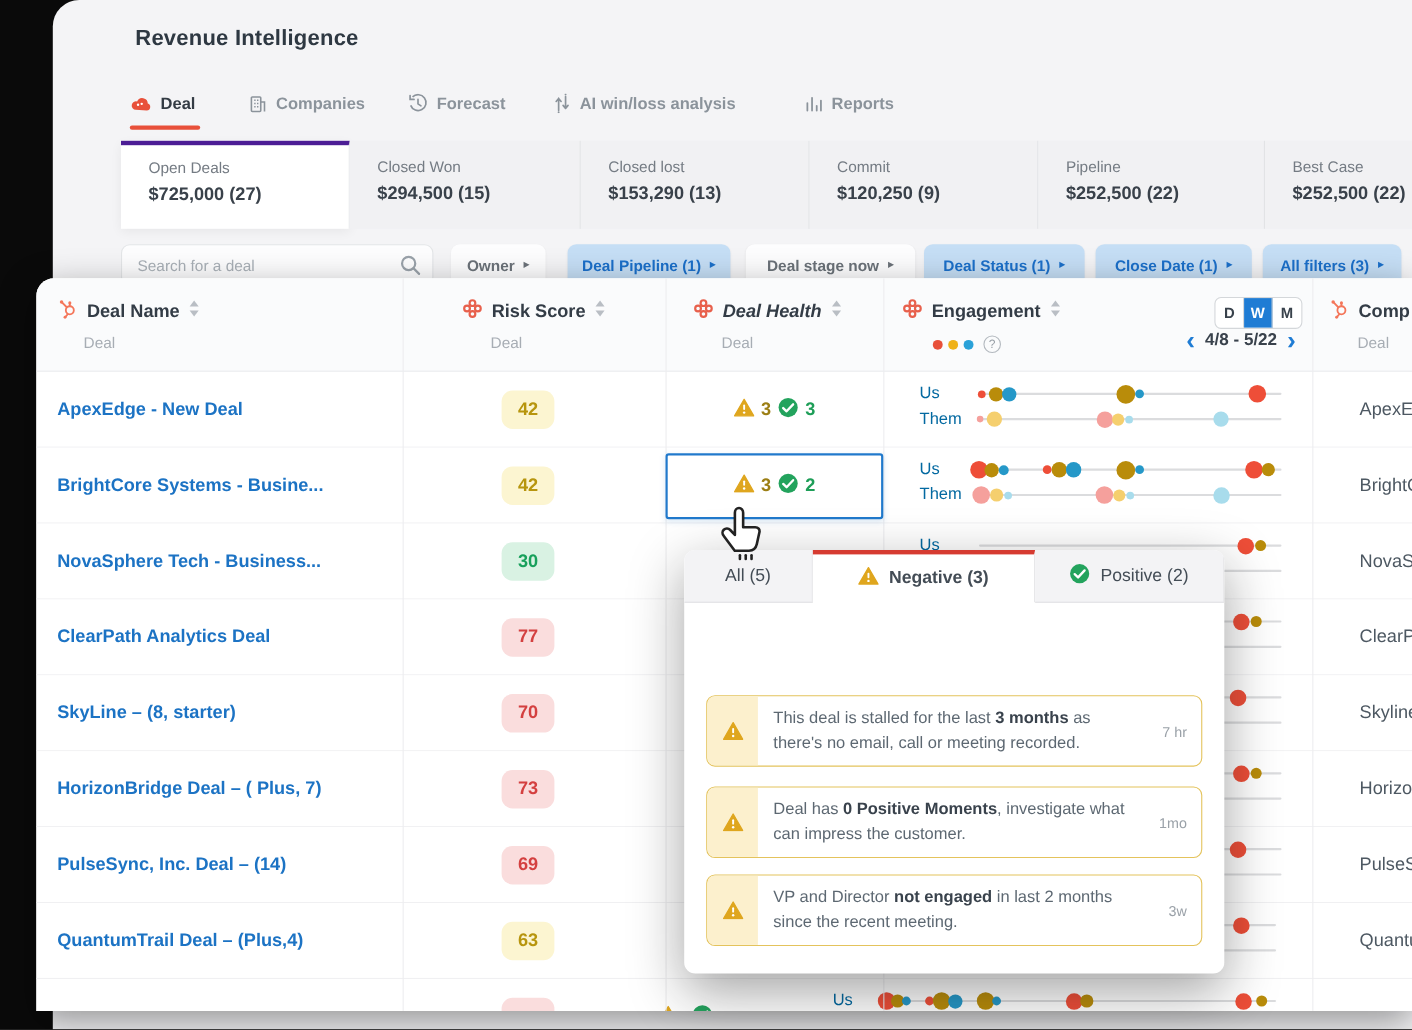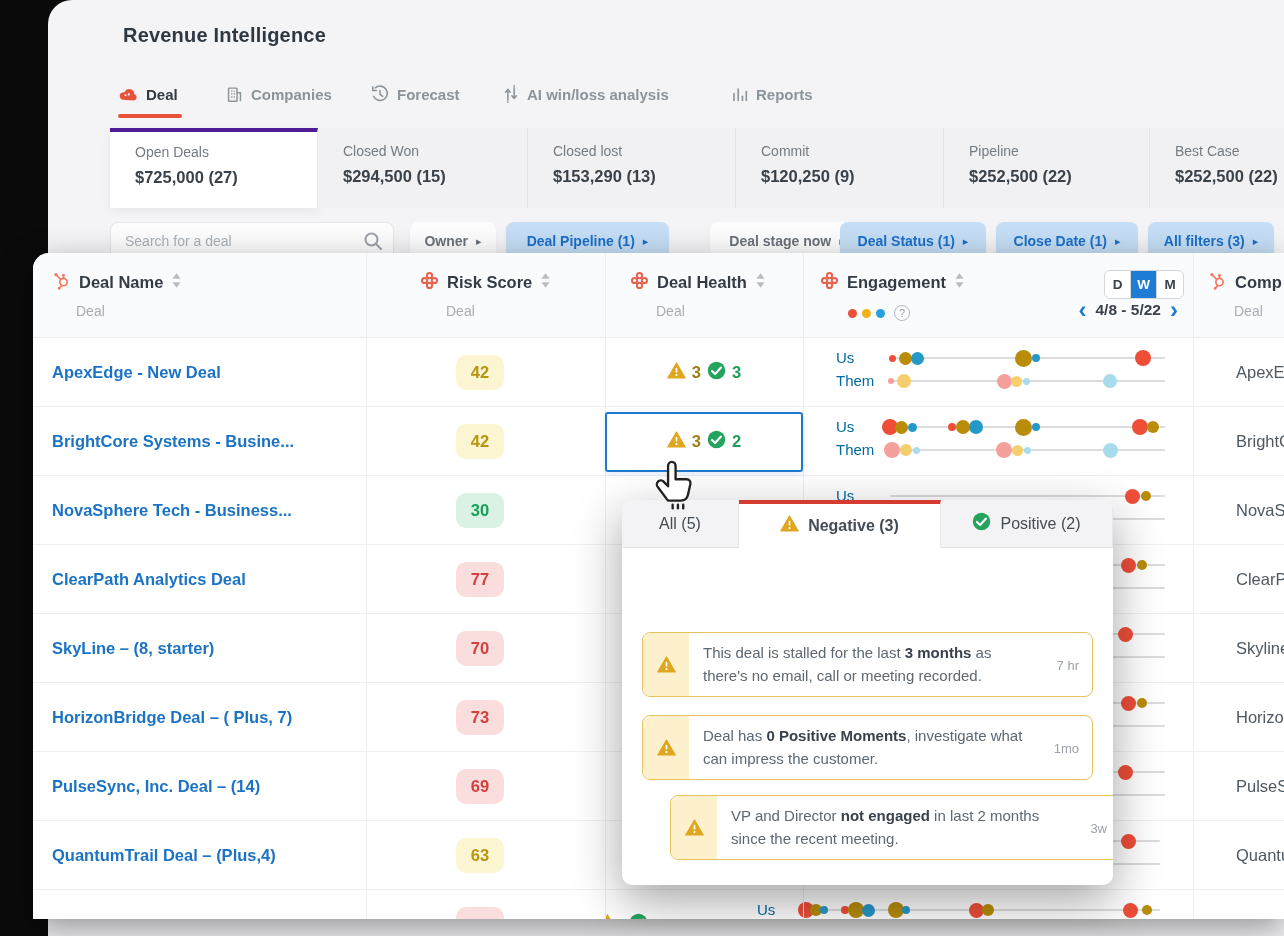--- a/index.html
+++ b/index.html
@@ -193,25 +193,25 @@
       <svg viewBox="0 0 22 22" width="22" height="22">
           <circle cx="9.5" cy="9.5" r="6" fill="none" stroke="#9aa2aa" stroke-width="2"></circle>
           <line x1="14" y1="14" x2="19" y2="19" stroke="#9aa2aa" stroke-width="2" stroke-linecap="round"></line>
         </svg>
     </span>
     <div id="chips">
         <div class="chip" style="left: 362px; width: 86px;">
           <div>Owner</div>
           <div class="arr">▸</div>
         </div>
-        <div class="chip on" style="left: 458px; width: 163px;">
+        <div class="chip on" style="left: 468px; width: 148px;">
           <div>Deal Pipeline (1)</div>
           <div class="arr">▸</div>
         </div>
-        <div class="chip" style="left: 662px; width: 154px;">
+        <div class="chip" style="left: 630px; width: 154px;">
           <div>Deal stage now</div>
           <div class="arr">▸</div>
         </div>
         <div class="chip on" style="left: 792px; width: 146px;">
           <div>Deal Status (1)</div>
           <div class="arr">▸</div>
         </div>
         <div class="chip on" style="left: 948px; width: 142px;">
           <div>Close Date (1)</div>
           <div class="arr">▸</div>
@@ -256,21 +256,21 @@
                 <circle cx="18.2" cy="12" r="3.3"></circle>
               </g>
             </svg></div>
           <div class="ttl">Risk Score</div>
           <div><svg width="11" height="17" viewBox="0 0 12 18">
               <path d="M6 1 L10.5 7 H1.5 Z" fill="#b9bec4"></path>
               <path d="M6 17 L10.5 11 H1.5 Z" fill="#b9bec4"></path>
             </svg></div>
         </div>
         <div class="hsub" style="left: 413px;">Deal</div>
-        <div class="hcol" style="left: 597px; z-index: 2;">
+        <div class="hcol" style="left: 597px; z-index: 2; font-style: italic;">
           <div><svg width="19" height="19" viewBox="0 0 24 24">
               <g fill="none" stroke="#e8604c" stroke-width="2.5">
                 <circle cx="12" cy="5.8" r="3.3"></circle>
                 <circle cx="12" cy="18.2" r="3.3"></circle>
                 <circle cx="5.8" cy="12" r="3.3"></circle>
                 <circle cx="18.2" cy="12" r="3.3"></circle>
               </g>
             </svg></div>
           <div class="ttl">Deal Health</div>
           <div><svg width="11" height="17" viewBox="0 0 12 18">
@@ -541,21 +541,21 @@
           <div class="alert-strip">
             <svg width="19" height="17" viewBox="0 0 24 21">
               <path d="M12 1 L23 20 H1 Z" fill="#dfa61e" stroke="#dfa61e" stroke-width="1.5" stroke-linejoin="round"></path>
               <rect x="10.9" y="7" width="2.2" height="6.2" rx="1.1" fill="#fff"></rect>
               <circle cx="12" cy="16.3" r="1.4" fill="#fff"></circle>
             </svg>
           </div>
           <div class="alert-text"><span>Deal has </span><b>0 Positive Moments</b><span>, investigate what can impress the customer.</span></div>
           <div class="alert-age">1mo</div>
         </div>
-        <div class="alert" style="top: 295px; margin-left: 28px;">
+        <div class="alert" style="top: 295px;">
           <div class="alert-strip">
             <svg width="19" height="17" viewBox="0 0 24 21">
               <path d="M12 1 L23 20 H1 Z" fill="#dfa61e" stroke="#dfa61e" stroke-width="1.5" stroke-linejoin="round"></path>
               <rect x="10.9" y="7" width="2.2" height="6.2" rx="1.1" fill="#fff"></rect>
               <circle cx="12" cy="16.3" r="1.4" fill="#fff"></circle>
             </svg>
           </div>
           <div class="alert-text"><span>VP and Director </span><b>not engaged</b><span> in last 2 months since the recent meeting.</span></div>
           <div class="alert-age">3w</div>
         </div>

